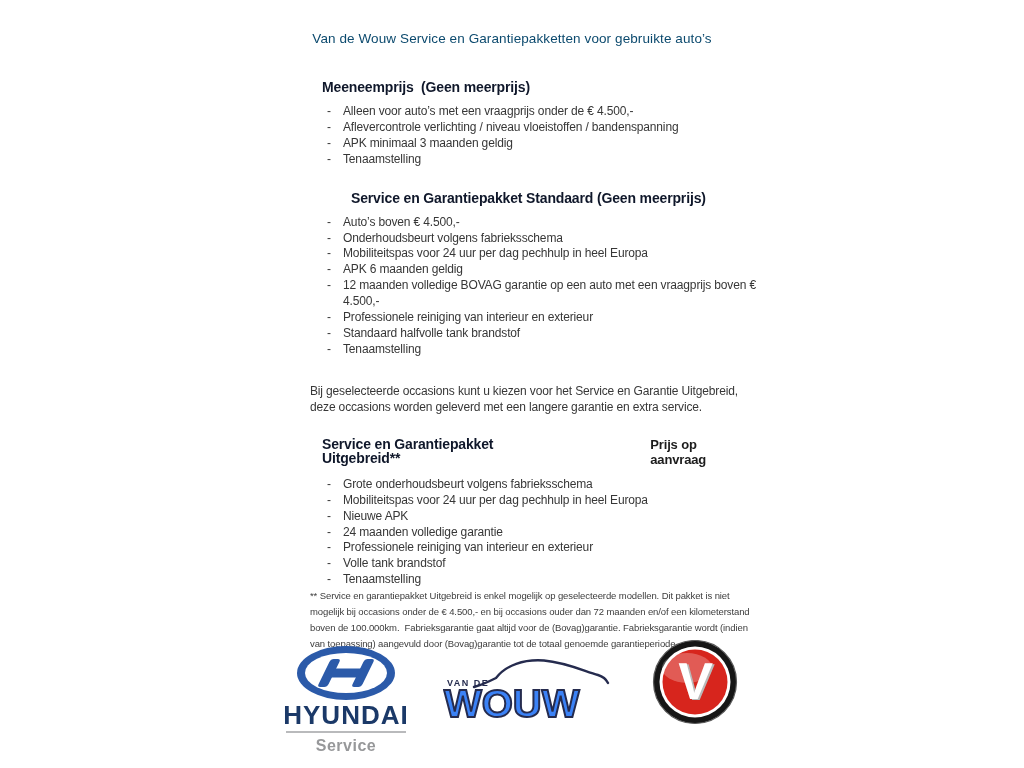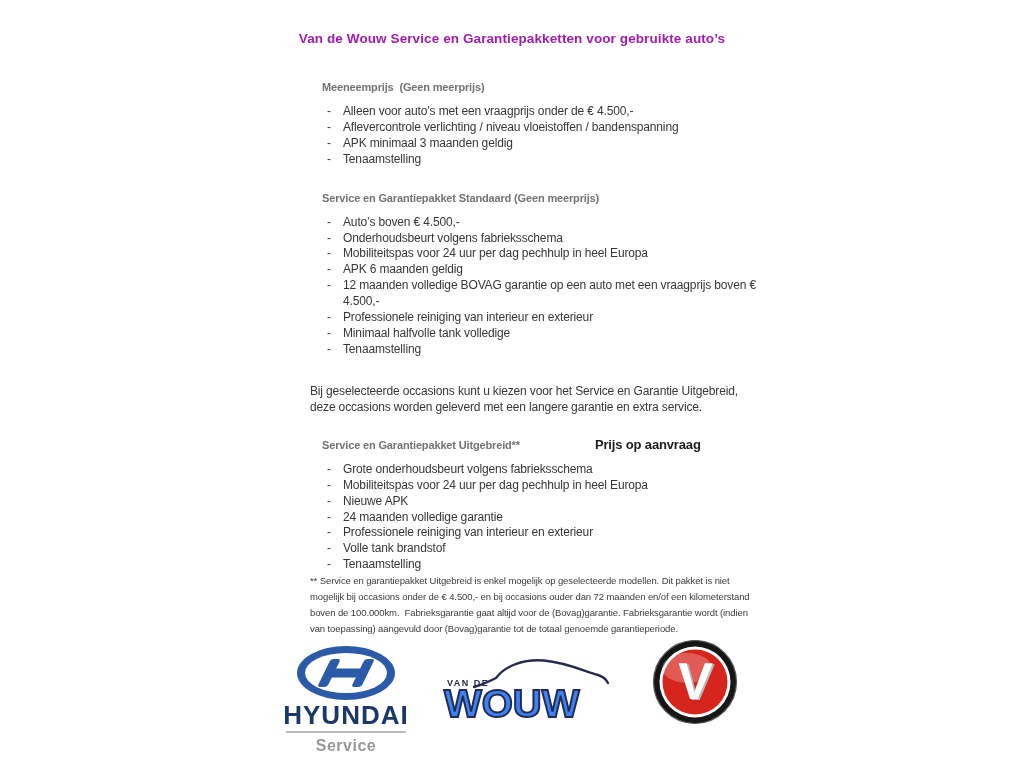--- a/index.html
+++ b/index.html
@@ -10,37 +10,37 @@
     position: relative;
     overflow: hidden;
   }
   .page { position: absolute; inset: 0; background: #fff; }
 
   .doc-title {
     position: absolute;
     top: 31px; left: 0; width: 100%;
     text-align: center;
     font-size: 13.5px;
-    font-weight: 700;
-    color: #a21caf;
+    font-weight: 400;
+    color: #0c4a6e;
     letter-spacing: 0.1px;
   }
 
   .content {
     position: absolute;
     left: 310px; top: 80px;
     width: 446px;
     font-size: 12px;
     letter-spacing: -0.15px;
   }
 
   .sec-heading {
-    font-size: 11px;
-    font-weight: 700;
-    color: #737373;
+    font-size: 14px;
+    font-weight: 700;
+    color: #0f172a;
     white-space: pre-wrap;
     line-height: 14px;
     padding-left: 12px;
   }
   .heading-row { display: flex; align-items: baseline; }
   .price-label {
     font-size: 13px;
     font-weight: 700;
     color: #1c1c1c;
     margin-left: 30px;
@@ -52,21 +52,21 @@
     line-height: 15.9px;
     color: #373737;
   }
   ul.bullets li .dash {
     width: 16px;
     margin-left: 17px;
     flex: 0 0 16px;
   }
   ul.bullets li .txt { flex: 1; }
 
-  .m-sec2 { margin-top: 23px; }
+  .m-sec2 { margin-top: 23px; margin-left: 29px; }
   .intro-par {
     margin-top: 25px;
     line-height: 16px;
     width: 440px;
   }
   .m-sec3 { margin-top: 22px; gap: 45px; }
 
   .footnote {
     font-size: 9.5px;
     line-height: 16px;
@@ -185,21 +185,21 @@
       <li>
           <span class="dash">-</span>
           <span class="txt">12 maanden volledige BOVAG garantie op een auto met een vraagprijs boven € 4.500,-</span>
         </li>
       <li>
           <span class="dash">-</span>
           <span class="txt">Professionele reiniging van interieur en exterieur</span>
         </li>
       <li>
           <span class="dash">-</span>
-          <span class="txt">Minimaal halfvolle tank volledige</span>
+          <span class="txt">Standaard halfvolle tank brandstof</span>
         </li>
       <li>
           <span class="dash">-</span>
           <span class="txt">Tenaamstelling</span>
         </li>
     </ul>
 
     <div class="intro-par">Bij geselecteerde occasions kunt u kiezen voor het Service en Garantie Uitgebreid, deze occasions worden geleverd met een langere garantie en extra service.</div>
 
     <div class="heading-row m-sec3">

